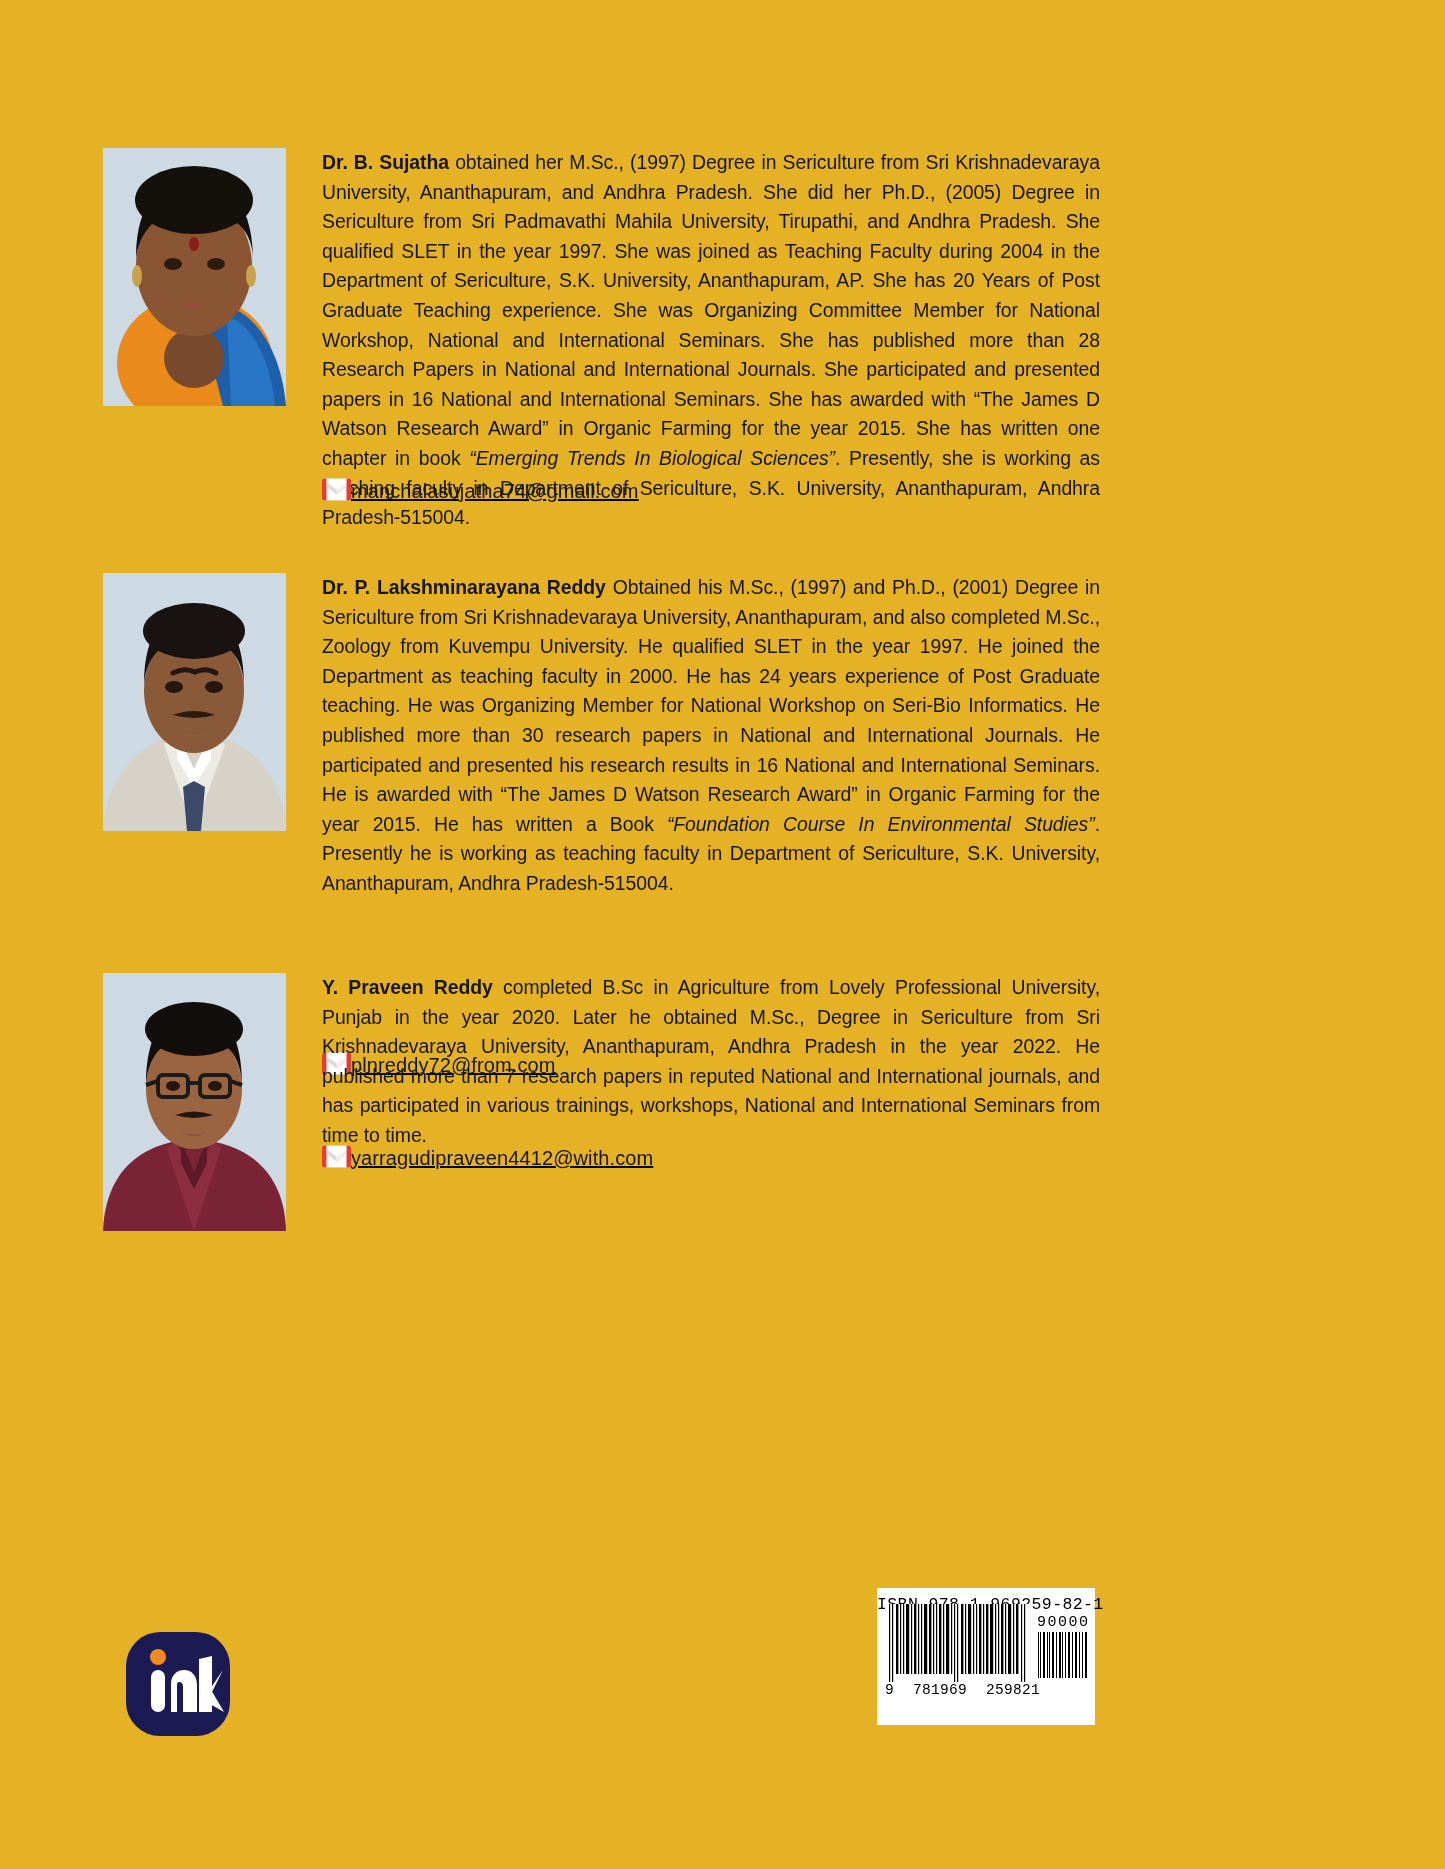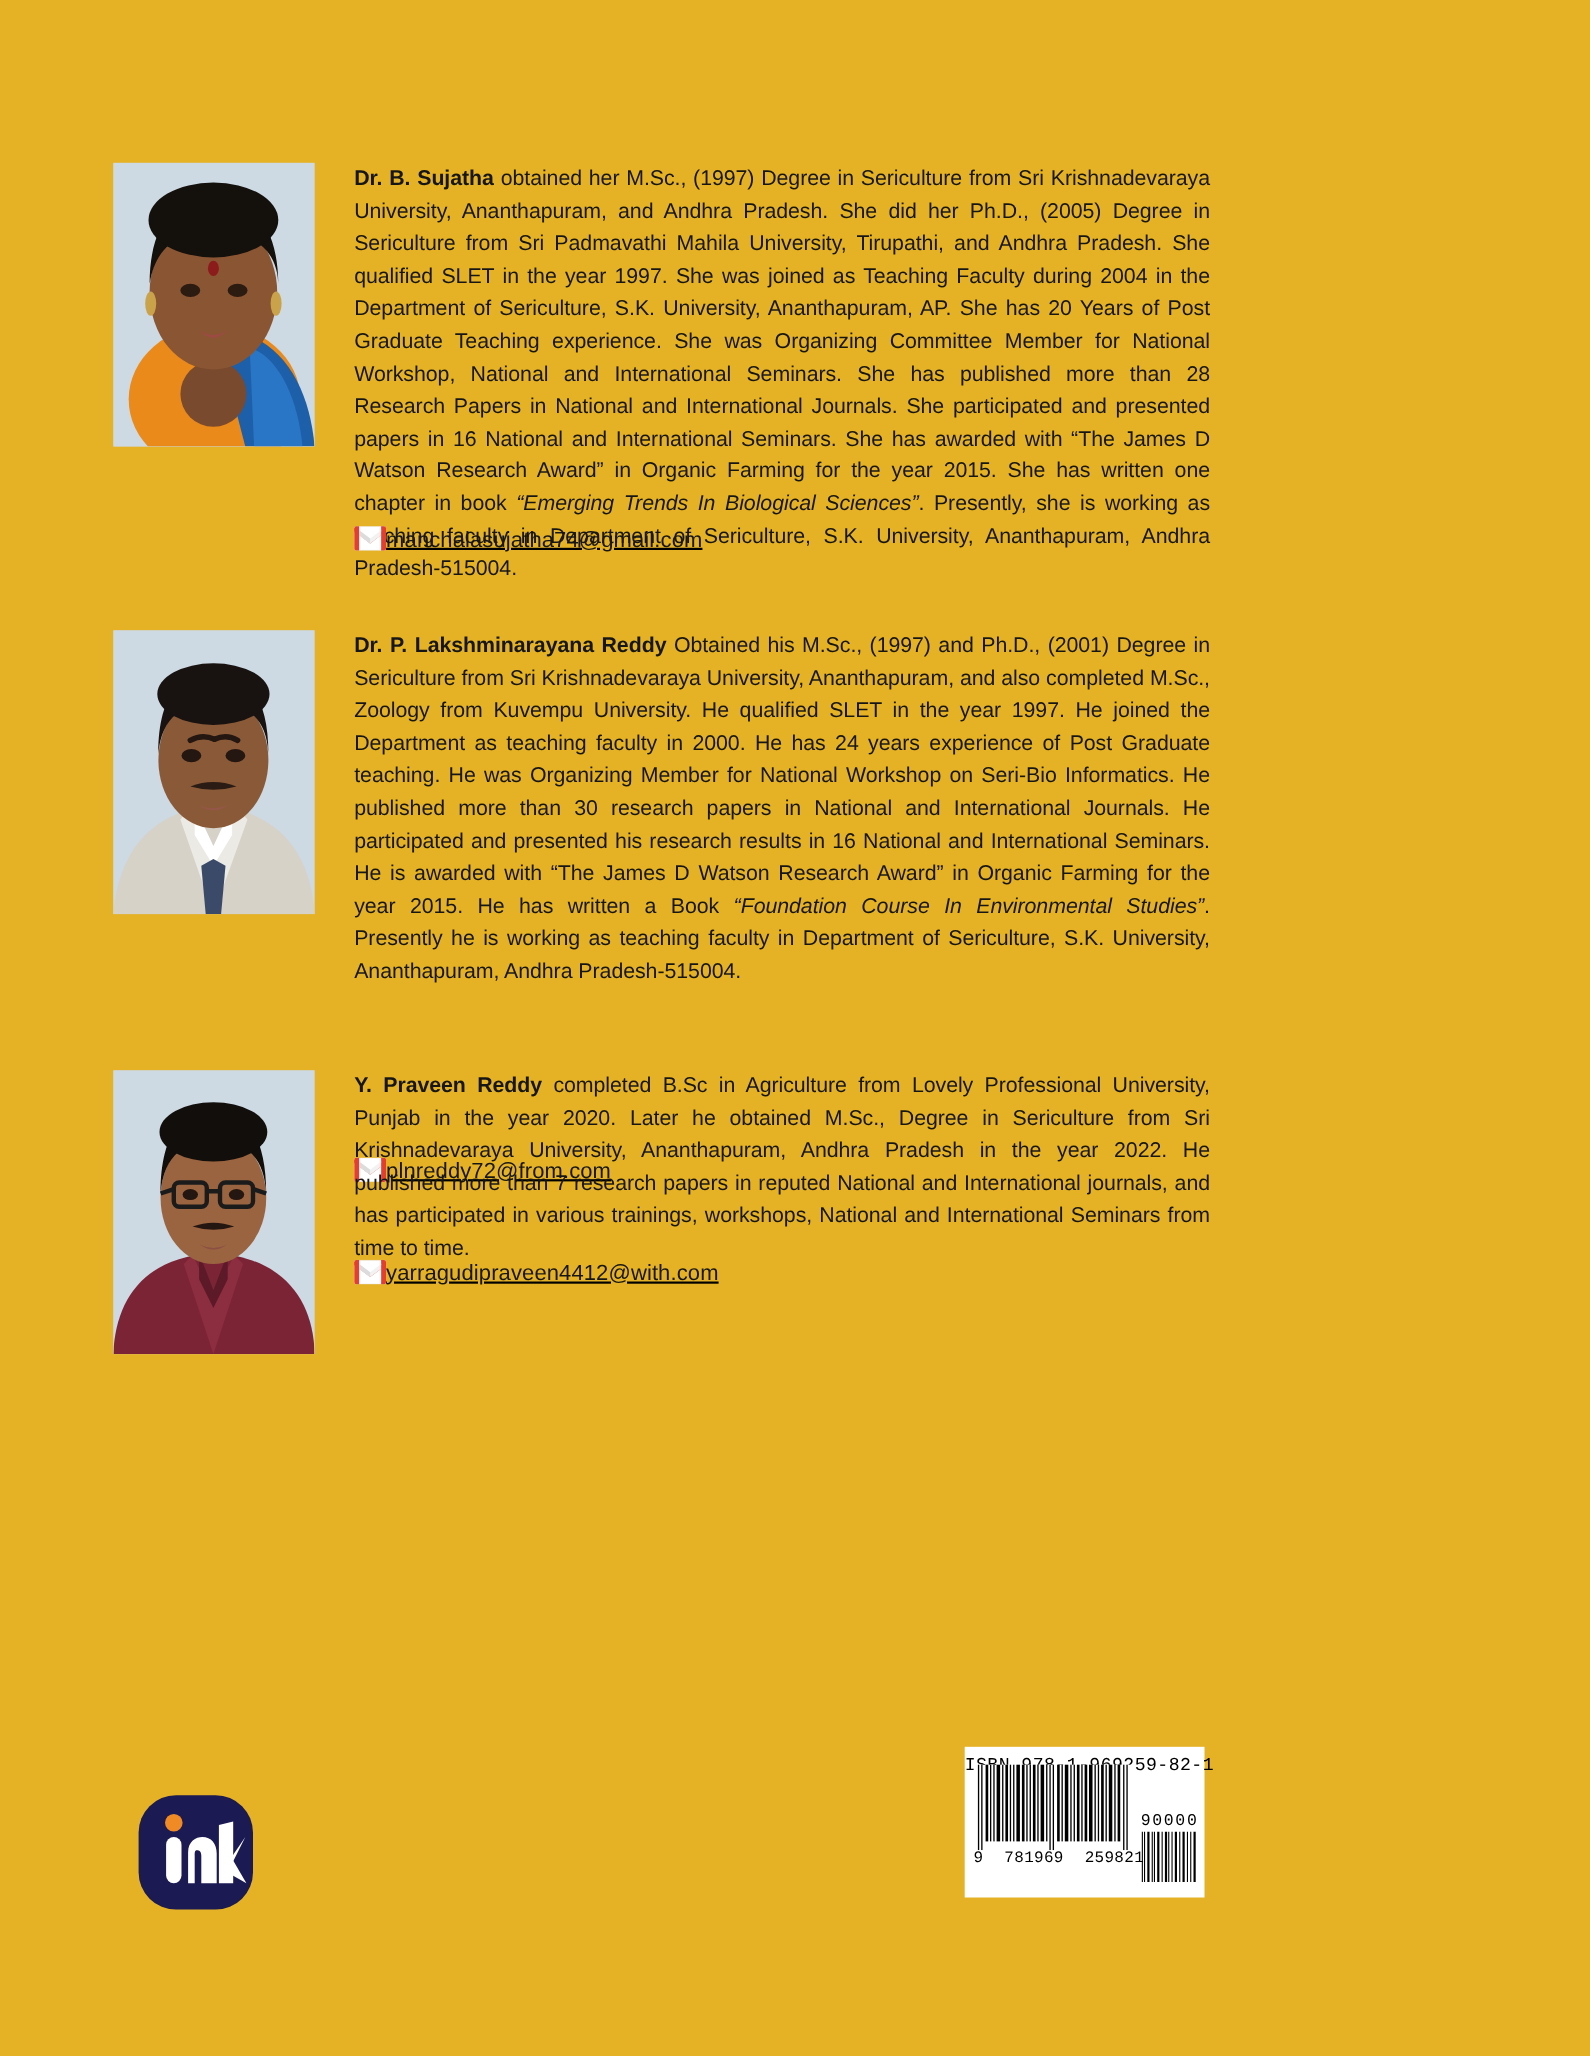--- a/index.html
+++ b/index.html
@@ -137,21 +137,21 @@
   }
   .bc-main-wrap {
     position: absolute;
     left: 8px;
     top: 16px;
     width: 146px;
   }
   .bc-addon-wrap {
     position: absolute;
     left: 160px;
-    top: 61px;
+    top: 28px;
     width: 52px;
   }
   .bc-addon-digits {
     font-family: "Liberation Mono", monospace;
     font-size: 15px;
     letter-spacing: 1.5px;
     color: #000;
     text-align: center;
     line-height: 14px;
     margin-bottom: 2px;

